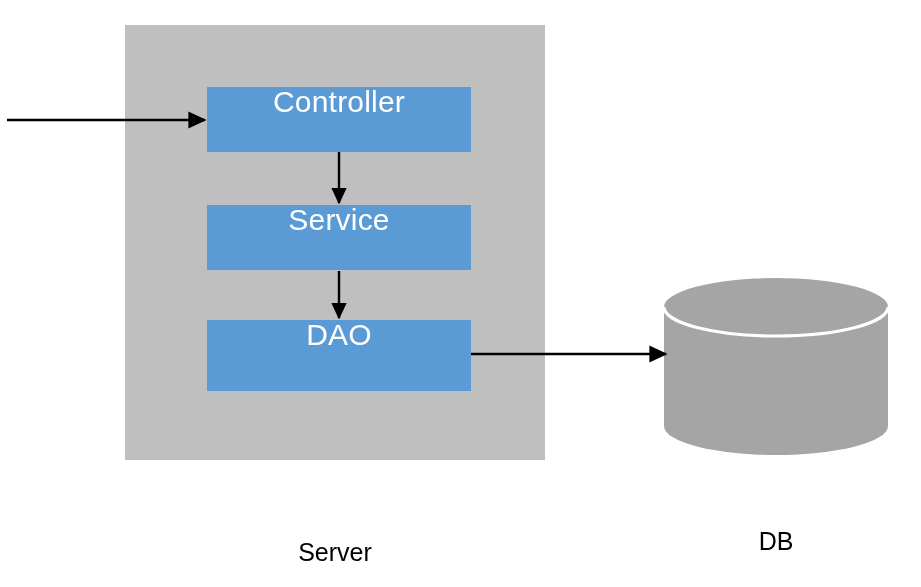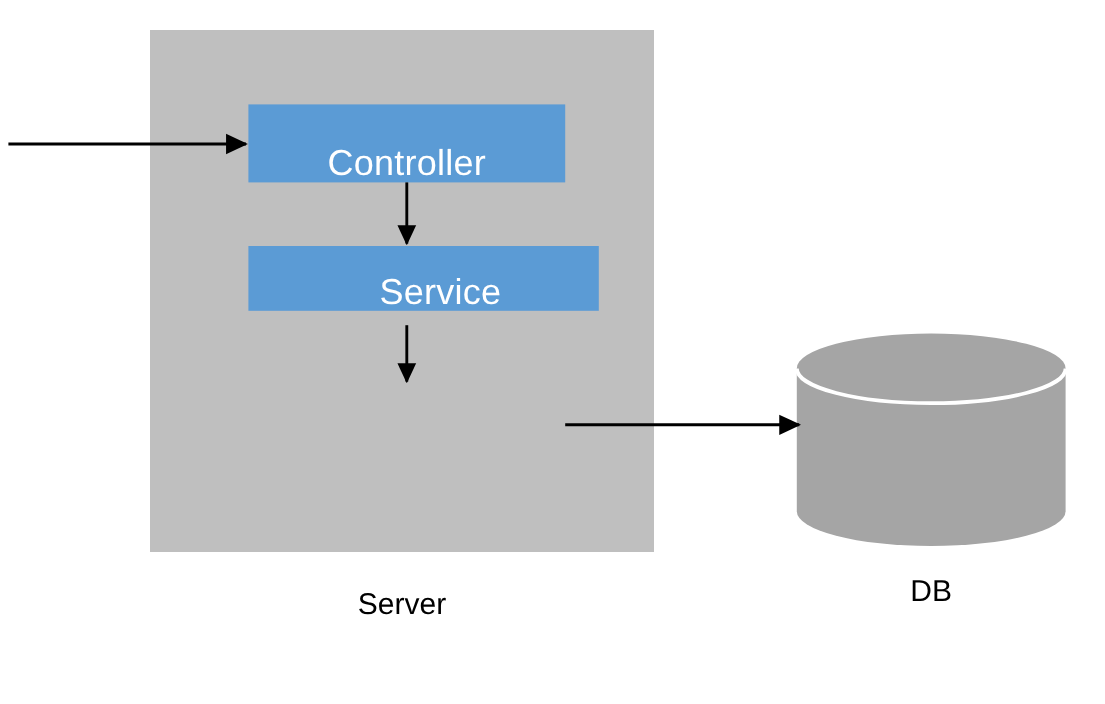--- a/index.html
+++ b/index.html
@@ -28,43 +28,44 @@
     height: 435px;
     background: #bfbfbf;
   }
   
   .layer-box {
     position: absolute;
     left: 207px;
     width: 264px;
     background: #5b9bd5;
     display: flex;
-    align-items: flex-end;
+    align-items: flex-start;
     justify-content: center;
   }
   .layer-box .layer-label {
     color: #ffffff;
     font-size: 30px;
     font-weight: 400;
     line-height: 1;
     letter-spacing: 0.2px;
     white-space: nowrap;
   }
   #box-controller { top: 87px;  height: 65px; }
-  #box-service    { top: 205px; height: 54px; padding-left: 28px; }
+  #box-service    { top: 205px; height: 65px; }
   #box-dao        { top: 320px; height: 71px; }
 
   
   .caption {
     position: absolute;
     font-size: 25px;
     color: #000000;
     line-height: 1;
     white-space: nowrap;
     text-align: center;
+    margin-top: 48px;
   }
   #caption-server { left: 125px; top: 492px; width: 420px; }
   #caption-db     { left: 664px; top: 481px; width: 224px; }
 
   
   .overlay {
     position: absolute;
     left: 0;
     top: 0;
     width: 921px;
@@ -80,20 +81,23 @@
   <div class="server-box"></div>
 
   <div class="layer-box" id="box-controller">
     <span class="layer-label">Controller</span>
   </div>
 
   <div class="layer-box" id="box-service">
     <span class="layer-label">Service</span>
   </div>
 
+  <div class="layer-box" id="box-dao">
+    <span class="layer-label">DAO</span>
+  </div>
 
   <svg class="overlay" viewBox="0 0 921 587" xmlns="http://www.w3.org/2000/svg">
     <defs>
       <marker id="arrowhead" markerWidth="7" markerHeight="7" refX="6.4" refY="3.5" orient="auto" markerUnits="strokeWidth">
         <path d="M0,0.25 L7,3.5 L0,6.75 z" fill="#000000"></path>
       </marker>
     </defs>
 
     <g>
       <path d="M664,307 L664,426 A112,29 0 0 0 888,426 L888,307 Z" fill="#a5a5a5"></path>

